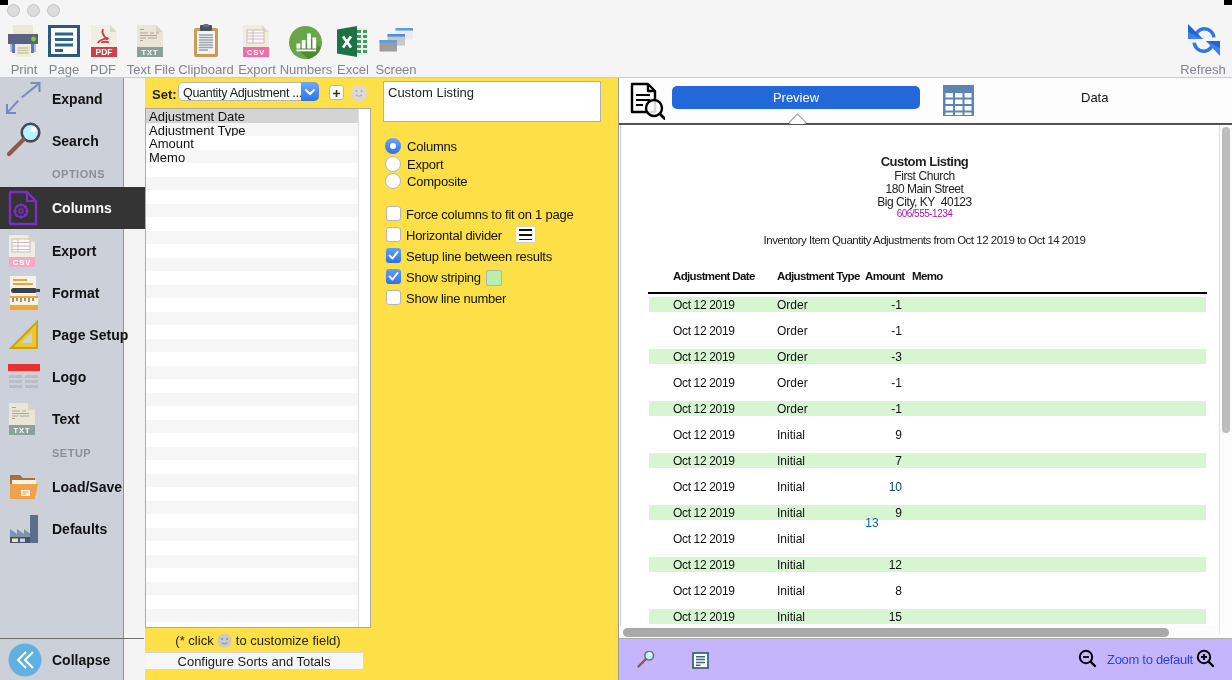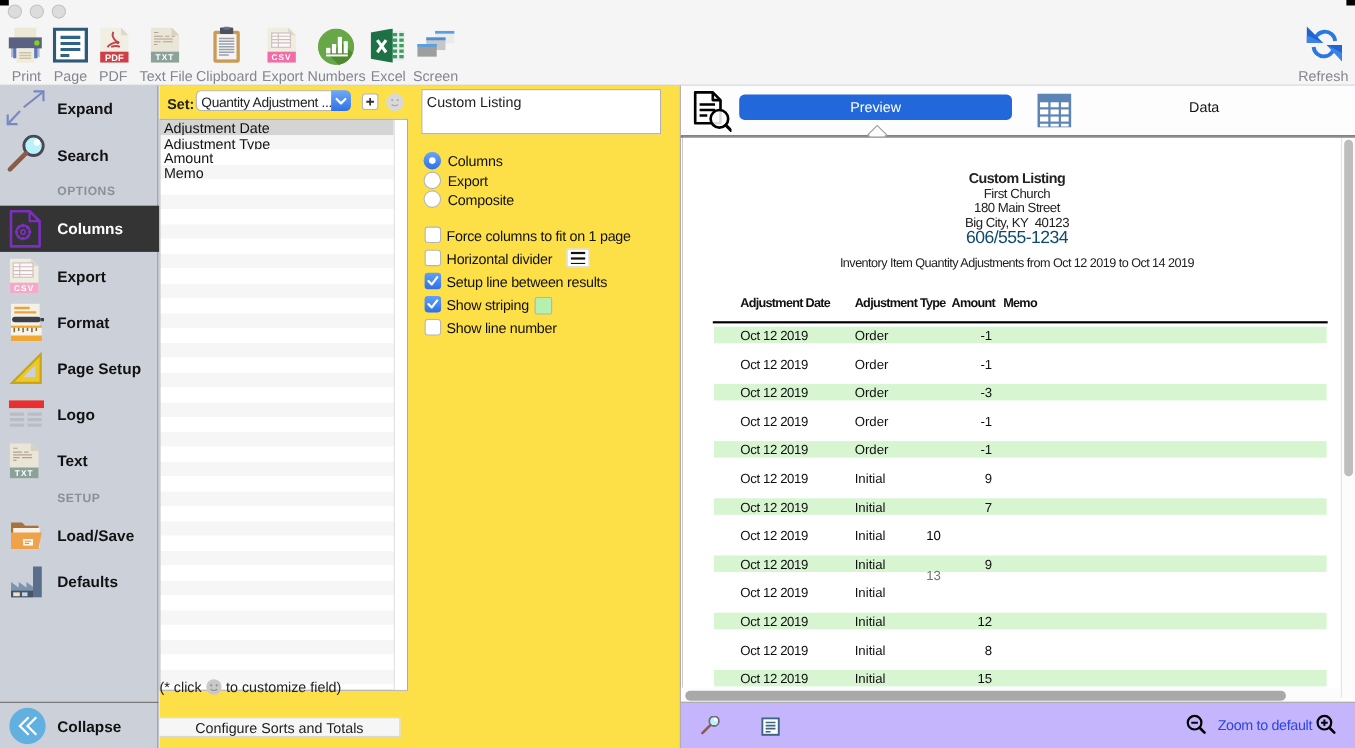--- a/index.html
+++ b/index.html
@@ -153,21 +153,21 @@
       <path d="M25.8 18 A 9.2 9.2 0 0 1 7.2 19.7" stroke="#2b78e4" stroke-width="3.5" fill="none"></path>
       <polygon points="1,1 1,16 16,16" fill="#2264cf"></polygon>
       <polygon points="1,9 1,16 16,16" fill="#3b82ea"></polygon>
       <polygon points="19,18 33,18 33,33" fill="#3b82ea"></polygon>
       <polygon points="19,18 33,18 33,25" fill="#2264cf"></polygon>
     </svg>
   </div>
   <div class="ico-label" style="left:1171px;width:64px">Refresh</div>
 </div>
 
-<div id="sidebar" class="abs" style="left:0;top:78px;width:144px;height:602px;background:#ccd1d9;border-right:1px solid #8f959e">
+<div id="sidebar" class="abs" style="left:0;top:78px;width:124px;height:602px;background:#ccd1d9;border-right:1px solid #8f959e">
   <div class="side-item" style="top:0">
       <svg style="left:4px;top:3px;transform:none" width="40" height="34" viewBox="0 0 40 34">
   <g stroke="#7988c0" stroke-width="2" fill="none">
     <path d="M17.6 16.5 L35.3 2.4"></path>
     <path d="M26.5 2 H35.5 V11"></path>
     <path d="M14.2 19.8 L3.3 31.6"></path>
     <path d="M12 31.9 H3 V23"></path>
   </g>
 </svg>
       <span class="lbl">Expand</span>
@@ -417,21 +417,21 @@
         <div style="position:absolute;left:0;top:486px;width:212px;height:13.5px;background:#fff;font-size:13px;color:#111;white-space:nowrap;overflow:hidden">
           <span style="position:absolute;left:3px;top:0px"></span>
         </div>
         <div style="position:absolute;left:0;top:499.5px;width:212px;height:13.5px;background:#f6f6f6;font-size:13px;color:#111;white-space:nowrap;overflow:hidden">
           <span style="position:absolute;left:3px;top:0px"></span>
         </div>
       </div>
     <div class="abs" style="right:0;top:0;width:12px;height:518px;background:#fff;border-left:1px solid #e0e0e0"></div>
   </div>
 
-  <div class="abs" style="left:0;top:539px;width:226px;text-align:left;font-size:13px;color:#222;white-space:nowrap">(* click <svg style="vertical-align:-3px" width="15" height="15" viewBox="0 0 15 15">
+  <div class="abs" style="left:0;top:555px;width:226px;text-align:center;font-size:13px;color:#222;white-space:nowrap">(* click <svg style="vertical-align:-3px" width="15" height="15" viewBox="0 0 15 15">
         <circle cx="7.5" cy="7.5" r="7" fill="#c9c9c9"></circle>
         <circle cx="5" cy="6" r="1" fill="#8e8e8e"></circle>
         <circle cx="10" cy="6" r="1" fill="#8e8e8e"></circle>
         <path d="M4.5 9.5a3.5 2.5 0 0 0 6 0" stroke="#8e8e8e" stroke-width="1.1" fill="none"></path>
       </svg> to customize field)</div>
   <div class="abs" style="left:0;top:574px;width:219px;height:18px;background:#f6f6f6;border:1px solid #d6d6d6;border-left:none;text-align:center;font-size:13px;color:#222">
       <div style="margin-top:1px">Configure Sorts and Totals</div>
     </div>
 
   <div class="abs" style="left:238px;top:3px;width:218px;height:41px;background:#fff;border:1px solid #b0b0b0">
@@ -513,21 +513,21 @@
     </svg>
   </div>
   <div class="abs" style="left:462px;top:12px;font-size:13px;color:#111">Data</div>
 
   <div class="abs" style="left:1px;top:46px;width:1px;height:510px;background:#c9c9c9"></div>
   <div id="doc" class="abs" style="left:2px;top:46px;width:598px;height:510px;background:#fff;overflow:hidden">
     <div class="abs" style="left:8px;top:30px;width:591px;text-align:center;font-size:13px;font-weight:bold;letter-spacing:-0.5px;color:#222">Custom Listing</div>
     <div class="abs" style="left:8px;top:45px;width:591px;text-align:center;font-size:12px;letter-spacing:-0.4px;color:#222">First Church</div>
     <div class="abs" style="left:8px;top:58px;width:591px;text-align:center;font-size:12px;letter-spacing:-0.45px;color:#222">180 Main Street</div>
     <div class="abs" style="left:8px;top:71px;width:591px;text-align:center;font-size:12px;letter-spacing:-0.45px;color:#222">Big City, KY&nbsp;&nbsp;40123</div>
-    <div class="abs" style="left:8px;top:84px;width:591px;text-align:center;font-size:16px;letter-spacing:-0.5px;color:#0c4a6e">606/555-1234</div>
+    <div class="abs" style="left:8px;top:84px;width:591px;text-align:center;font-size:10px;letter-spacing:-0.5px;color:#a21caf">606/555-1234</div>
     <div class="abs" style="left:8px;top:110px;width:591px;text-align:center;font-size:11.5px;letter-spacing:-0.5px;color:#222">Inventory Item Quantity Adjustments from Oct 12 2019 to Oct 14 2019</div>
     <div id="tbl">
         <div style="position:absolute;left:52px;top:146px;font-size:11.5px;font-weight:bold;letter-spacing:-0.65px;color:#111">Adjustment Date</div>
         <div style="position:absolute;left:156px;top:146px;font-size:11.5px;font-weight:bold;letter-spacing:-0.65px;color:#111">Adjustment Type</div>
         <div style="position:absolute;left:244px;top:146px;font-size:11.5px;font-weight:bold;letter-spacing:-0.65px;color:#111">Amount</div>
         <div style="position:absolute;left:291px;top:146px;font-size:11.5px;font-weight:bold;letter-spacing:-0.65px;color:#111">Memo</div>
         <div style="position:absolute;left:27px;top:168px;width:559px;height:2px;background:#000"></div>
         <div style="position:absolute;left:28px;top:173px;width:557px;height:15px;background:#d6f5d0"></div>
         <div style="position:absolute;left:52px;top:174px;font-size:12px;letter-spacing:-0.35px;color:#111">Oct 12 2019</div>
         <div style="position:absolute;left:156px;top:174px;font-size:12px;color:#111">Order</div>
@@ -548,28 +548,28 @@
         <div style="position:absolute;left:221px;top:278px;width:60px;text-align:right;font-size:12px;color:#111">-1</div>
         <div style="position:absolute;left:52px;top:304px;font-size:12px;letter-spacing:-0.35px;color:#111">Oct 12 2019</div>
         <div style="position:absolute;left:156px;top:304px;font-size:12px;color:#111">Initial</div>
         <div style="position:absolute;left:221px;top:304px;width:60px;text-align:right;font-size:12px;color:#111">9</div>
         <div style="position:absolute;left:28px;top:329px;width:557px;height:15px;background:#d6f5d0"></div>
         <div style="position:absolute;left:52px;top:330px;font-size:12px;letter-spacing:-0.35px;color:#111">Oct 12 2019</div>
         <div style="position:absolute;left:156px;top:330px;font-size:12px;color:#111">Initial</div>
         <div style="position:absolute;left:221px;top:330px;width:60px;text-align:right;font-size:12px;color:#111">7</div>
         <div style="position:absolute;left:52px;top:356px;font-size:12px;letter-spacing:-0.35px;color:#111">Oct 12 2019</div>
         <div style="position:absolute;left:156px;top:356px;font-size:12px;color:#111">Initial</div>
-        <div style="position:absolute;left:221px;top:356px;width:60px;font-size:12px;color:#000000">10</div>
+        <div style="position:absolute;left:221px;top:356px;width:60px;text-align:right;font-size:12px;color:#0c4a6e">10</div>
         <div style="position:absolute;left:28px;top:381px;width:557px;height:15px;background:#d6f5d0"></div>
         <div style="position:absolute;left:52px;top:382px;font-size:12px;letter-spacing:-0.35px;color:#111">Oct 12 2019</div>
         <div style="position:absolute;left:156px;top:382px;font-size:12px;color:#111">Initial</div>
         <div style="position:absolute;left:221px;top:382px;width:60px;text-align:right;font-size:12px;color:#111">9</div>
         <div style="position:absolute;left:52px;top:408px;font-size:12px;letter-spacing:-0.35px;color:#111">Oct 12 2019</div>
         <div style="position:absolute;left:156px;top:408px;font-size:12px;color:#111">Initial</div>
-        <div style="position:absolute;left:221px;top:392px;width:60px;text-align:left;font-size:12px;color:#737373">13</div>
+        <div style="position:absolute;left:221px;top:392px;width:60px;text-align:center;font-size:12px;color:#0369a1">13</div>
         <div style="position:absolute;left:28px;top:433px;width:557px;height:15px;background:#d6f5d0"></div>
         <div style="position:absolute;left:52px;top:434px;font-size:12px;letter-spacing:-0.35px;color:#111">Oct 12 2019</div>
         <div style="position:absolute;left:156px;top:434px;font-size:12px;color:#111">Initial</div>
         <div style="position:absolute;left:221px;top:434px;width:60px;text-align:right;font-size:12px;color:#111">12</div>
         <div style="position:absolute;left:52px;top:460px;font-size:12px;letter-spacing:-0.35px;color:#111">Oct 12 2019</div>
         <div style="position:absolute;left:156px;top:460px;font-size:12px;color:#111">Initial</div>
         <div style="position:absolute;left:221px;top:460px;width:60px;text-align:right;font-size:12px;color:#111">8</div>
         <div style="position:absolute;left:28px;top:485px;width:557px;height:15px;background:#d6f5d0"></div>
         <div style="position:absolute;left:52px;top:486px;font-size:12px;letter-spacing:-0.35px;color:#111">Oct 12 2019</div>
         <div style="position:absolute;left:156px;top:486px;font-size:12px;color:#111">Initial</div>

